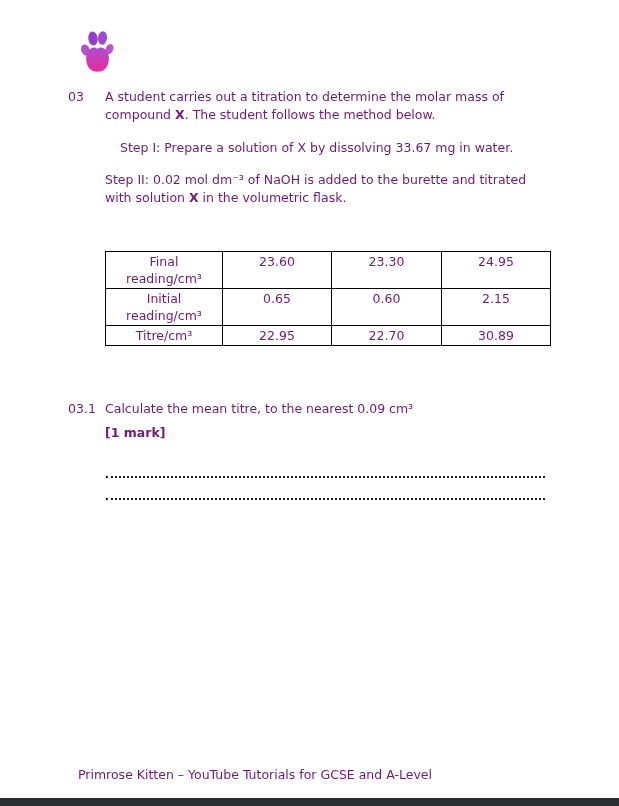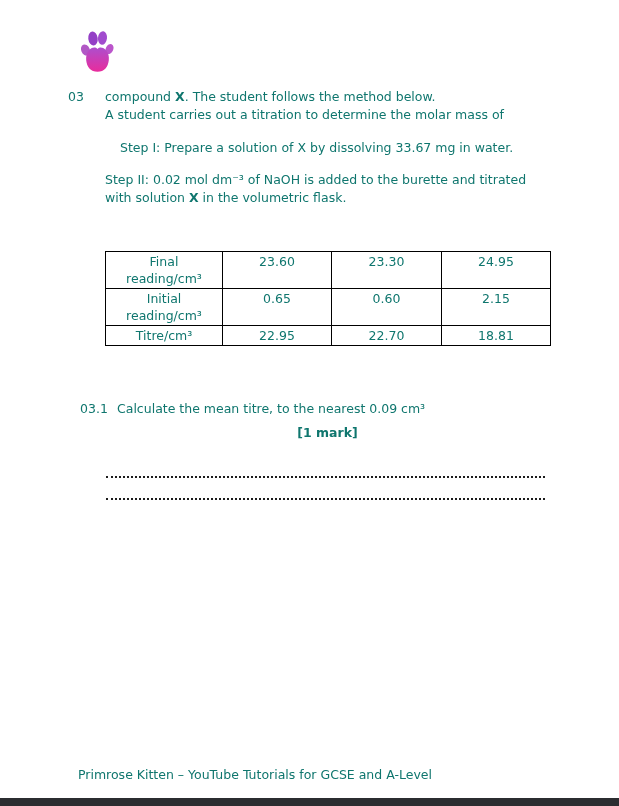--- a/index.html
+++ b/index.html
@@ -1,39 +1,39 @@
 <!DOCTYPE html>
 <html><head>
 <meta charset="utf-8">
 <style>
   * { margin:0; padding:0; box-sizing:border-box; }
   html,body { background:#ffffff; }
   body { width:619px; height:806px; font-family:"DejaVu Sans", sans-serif; }
   .page {
     position:relative; width:619px; height:806px; background:#ffffff;
-    color:#0f766e; font-size:12.5px; overflow:hidden;
+    color:#701a75; font-size:12.5px; overflow:hidden;
   }
   .abs { position:absolute; }
   .line { white-space:nowrap; line-height:18px; }
   .qrow { display:flex; align-items:flex-start; }
   .qnum { width:37px; flex:0 0 37px; line-height:18px; }
   .qtext { line-height:18px; }
   b, strong, .bold { font-weight:bold; }
 
   
   .paw { left:81px; top:29px; width:33px; height:46px; }
 
   
   .q03    { left:68px;  top:88px;  width:500px; }
   .step1  { left:105px; top:139px;margin-left:15px; }
   .step2  { left:105px; top:171px; }
   .tintro { left:105px; top:220px; }
   .tblwrap{ left:105px; top:251px; }
-  .q031   { left:80px;  top:400px; width:500px; }
-  .marks  { left:105px; top:424px; width:445px; text-align:center; font-weight:bold; line-height:18px; }
+  .q031   { left:68px;  top:400px; width:500px; }
+  .marks  { left:105px; top:424px; width:445px; text-align:left; font-weight:bold; line-height:18px; }
   .answers{ left:106px; top:470px; width:439px; }
   .footer { left:78px;  top:736px; line-height:18px;margin-top:30px; }
 
   
   table { border-collapse:collapse; table-layout:fixed; width:445px; }
   col.c0 { width:117px; } col.c1 { width:109px; } col.c2 { width:110px; } col.c3 { width:109px; }
   th, td {
     border:1px solid #000000; text-align:center; vertical-align:top;
     font-weight:normal; padding:1px 2px; line-height:17px; font-size:12.5px;
   }
@@ -63,22 +63,22 @@
     <ellipse cx="9" cy="42" rx="8.5" ry="11.5" transform="rotate(-24 9 42)" fill="#b158c5"></ellipse>
     <ellipse cx="24" cy="19" rx="9.5" ry="14" transform="rotate(-7 24 19)" fill="#943fc6"></ellipse>
     <ellipse cx="43" cy="18" rx="9" ry="13.5" transform="rotate(7 43 18)" fill="#a14bce"></ellipse>
     <ellipse cx="57" cy="40" rx="7.5" ry="10.5" transform="rotate(24 57 40)" fill="#bb55cb"></ellipse>
     <path fill="url(#padGrad)" d="M33 40 C40 33, 52 40, 55 52 C58 66, 52 80, 42 84 C37 86, 29 86, 24 84 C14 80, 8 66, 11 52 C14 40, 26 33, 33 40 Z"></path>
   </svg>
 
   <div class="abs q03 qrow">
     <div class="qnum">03</div>
     <div class="qtext">
+      <div class="line">A student carries out a titration to determine the molar mass of</div>
       <div class="line"><span>compound </span><b>X</b><span>. The student follows the method below.</span></div>
-      <div class="line">A student carries out a titration to determine the molar mass of</div>
     </div>
   </div>
 
   <div class="abs step1 line">Step I: Prepare a solution of X by dissolving 33.67 mg in water.</div>
 
   <div class="abs step2">
     <div class="line">Step II: 0.02 mol dm⁻³ of NaOH is added to the burette and titrated</div>
     <div class="line"><span>with solution </span><b>X</b><span> in the volumetric flask.</span></div>
   </div>
 
@@ -107,21 +107,21 @@
           <td>0.65</td>
           <td>0.60</td>
           <td>2.15</td>
         </tr>
         <tr class="r2">
           <td>
               <div class="lblwrap">Titre/cm³</div>
             </td>
           <td>22.95</td>
           <td>22.70</td>
-          <td>18.81</td>
+          <td>30.89</td>
         </tr>
       </tbody>
     </table>
   </div>
 
   <div class="abs q031 qrow">
     <div class="qnum">03.1</div>
     <div class="qtext line">Calculate the mean titre, to the nearest 0.09 cm³</div>
   </div>
 

